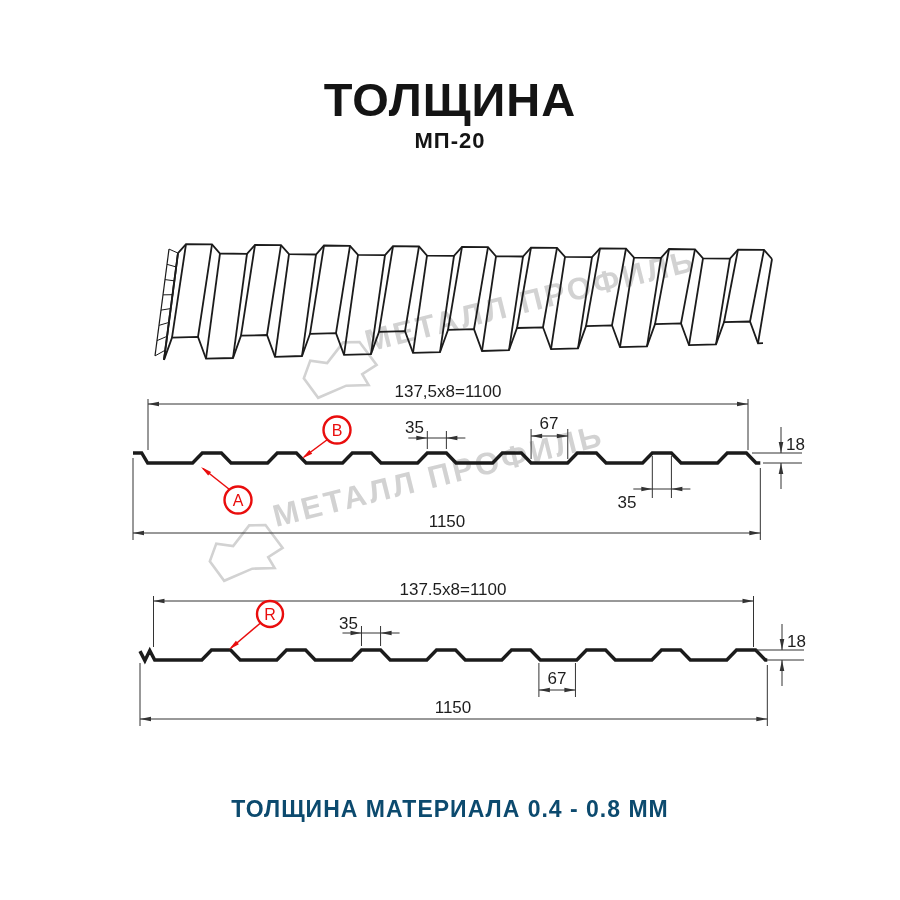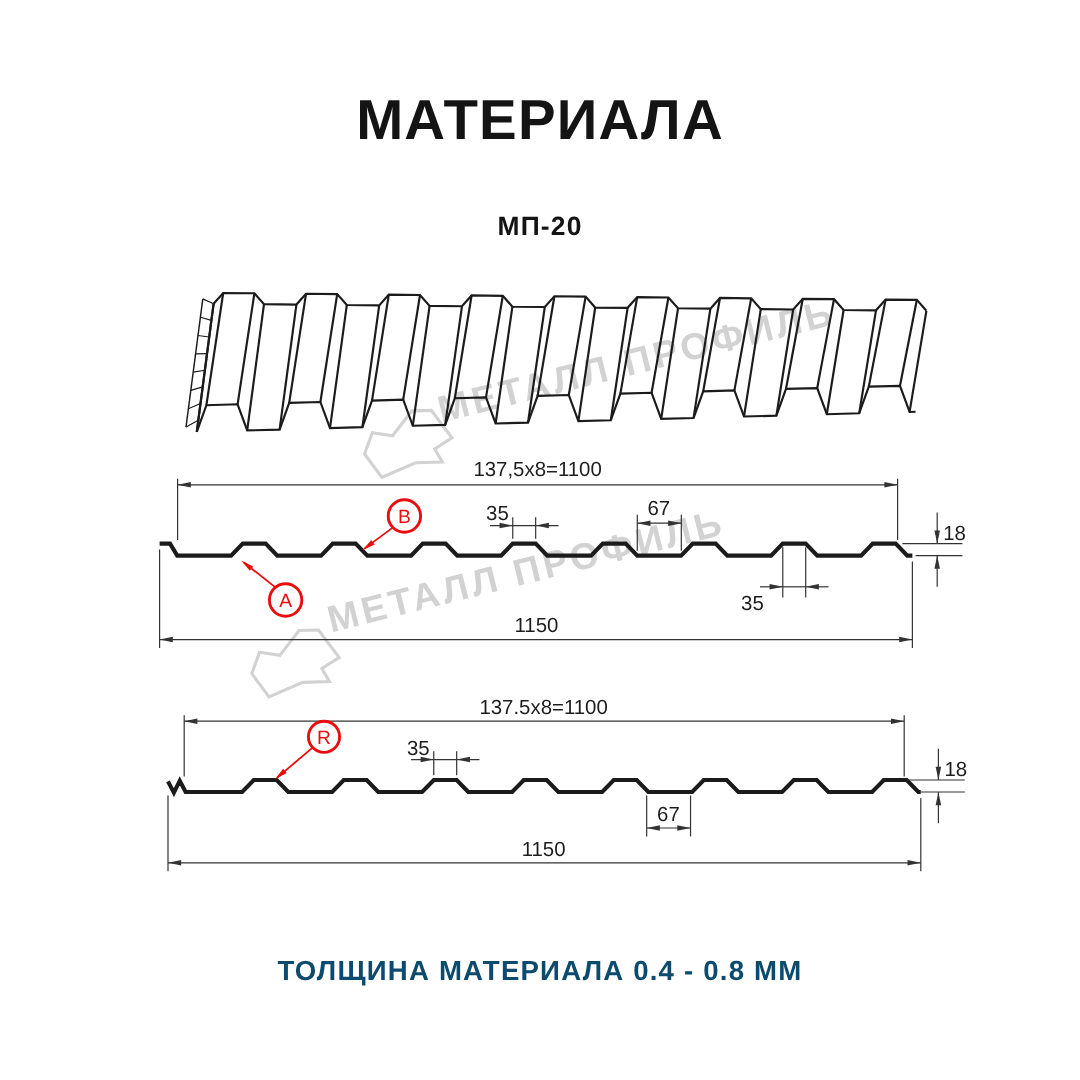--- a/index.html
+++ b/index.html
@@ -1,35 +1,35 @@
 <!DOCTYPE html>
 <html><head>
 <meta charset="utf-8">
 <style>
   html,body{margin:0;padding:0;background:#ffffff;}
   .page{position:relative;width:900px;height:900px;background:#fff;overflow:hidden;
         font-family:"Liberation Sans",sans-serif;}
   .title{position:absolute;top:76px;left:0;width:100%;text-align:center;
          font-size:47px;font-weight:800;letter-spacing:1px;color:#141414;line-height:1;}
   .subtitle{position:absolute;top:130px;left:0;width:100%;text-align:center;
-         font-size:22px;font-weight:600;letter-spacing:1px;color:#141414;line-height:1;margin-top:48px;}
+         font-size:22px;font-weight:600;letter-spacing:1px;color:#141414;line-height:1;}
   .footer{position:absolute;top:798px;left:0;width:100%;text-align:center;
          font-size:23px;font-weight:600;letter-spacing:1px;color:#0c4a6e;line-height:1;}
   svg{position:absolute;left:0;top:0;}
   svg text{font-family:"Liberation Sans",sans-serif;}
   .dim{font-size:17px;fill:#1d1d1d;}
   .wmtext{font-size:31px;font-weight:700;letter-spacing:3px;}
   .mkr{font-size:16px;font-weight:400;}
 </style>
 </head>
 <body>
 
 <div class="page">
 
-  <div class="title">МАТЕРИАЛА</div>
+  <div class="title">ТОЛЩИНА</div>
   <div class="subtitle">МП-20</div>
 
   <svg width="900" height="900" viewBox="0 0 900 900">
 
     <g>
       <g transform="translate(292,342) rotate(-12)">
         <polygon points="4,38 14,22 30,28 50,11 66,14 78,40 62,46 66,58 44,54 14,60" fill="none" stroke="#d2d2d2" stroke-width="2.6"></polygon>
       </g>
       <text class="wmtext" transform="translate(368,352) rotate(-14)" fill="#d2d2d2">МЕТАЛЛ ПРОФИЛЬ</text>
     </g>

